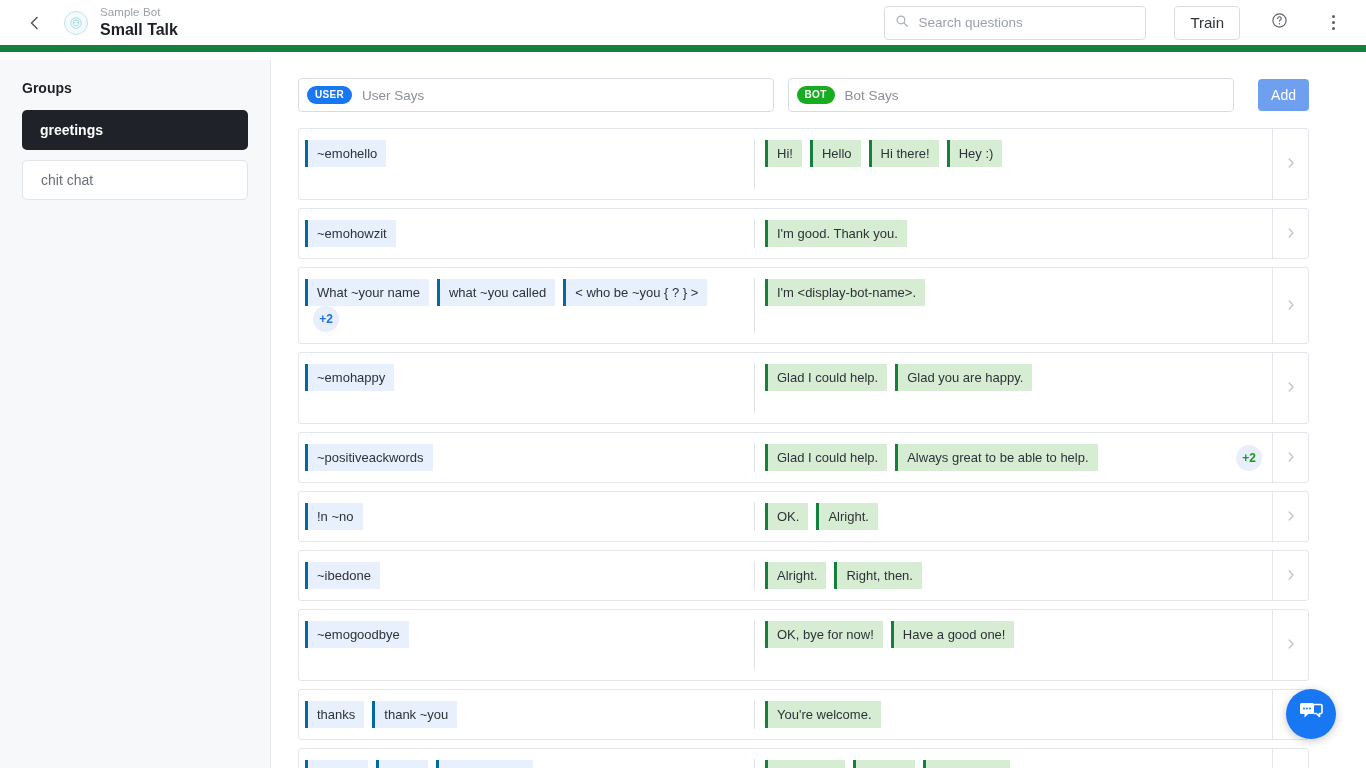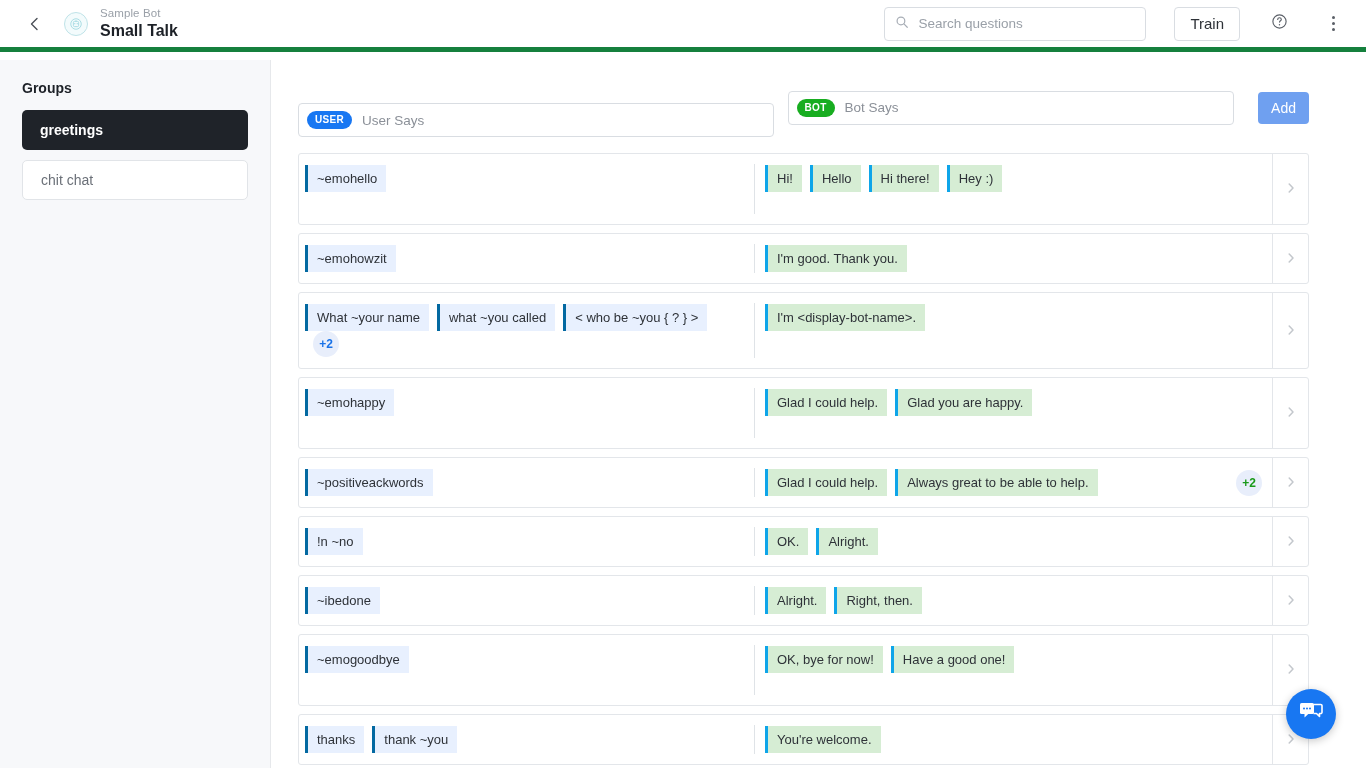--- a/index.html
+++ b/index.html
@@ -9,21 +9,21 @@
     background: #ffffff;
     font-family: "Liberation Sans", sans-serif;
     color: #2e3238;
   }
 
   
   .header {
     position: absolute; top: 0; left: 0;
     width: 1366px; height: 52px;
     background: #ffffff;
-    border-bottom: 5px solid #15803d;
+    border-bottom: 7px solid #15803d;
     display: flex; align-items: center;
   }
   .back-btn {
     width: 34px; height: 34px; margin-left: 18px;
     display: flex; align-items: center; justify-content: center;
     cursor: pointer; color: #4a4f57;
   }
   .back-btn svg { display:block; }
   .bot-avatar {
     width: 24px; height: 24px; margin-left: 12px;
@@ -95,21 +95,21 @@
 
   .compose-bar {
     display: flex; align-items: center;
     padding: 18px 57px 0 27px;
     gap: 0;
   }
   .compose-field {
     height: 34px; border: 1px solid #d9dde2; border-radius: 4px;
     display: flex; align-items: center; padding: 0 8px; background: #fff;
   }
-  .compose-field.user { width: 477px; margin-top: 25px; }
+  .compose-field.user { width: 477px; }
   .compose-field.bot { width: 448px; margin-left: 14px; }
   .pill {
     font-size: 10px; font-weight: bold; color: #fff;
     border-radius: 11px; padding: 4px 8px; letter-spacing: .3px;
     line-height: 1;
   }
   .pill.user { background: #1877f2; }
   .pill.bot  { background: #18ad20; }
   .compose-ph { font-size: 13.5px; color: #8b9098; margin-left: 10px; }
   .add-btn {
@@ -155,21 +155,21 @@
 
   .chip {
     font-size: 13px; line-height: 1;
     padding: 7px 9px 7px 9px;
     margin-right: 8px;
     white-space: nowrap;
     display: inline-flex; align-items: center;
     cursor: pointer;
   }
   .chip.u { background: #e8f0fe; border-left: 3px solid #0369a1; color: #2e3238; }
-  .chip.b { background: #d6edd4; border-left: 3px solid #0ea5e9; color: #2e3238; }
+  .chip.b { background: #d6edd4; border-left: 3px solid #15803d; color: #2e3238; }
 
   .badge {
     width: 26px; height: 26px; border-radius: 50%;
     background: #e8eefb;
     display: inline-flex; align-items: center; justify-content: center;
     font-size: 12px; font-weight: bold;
     flex: none;
   }
   .badge.u { color: #1a73e8; margin-left: 8px; }
   .badge.b { color: #1a9a1a; position: absolute; right: 10px; top: 50%; transform: translateY(-50%); }

